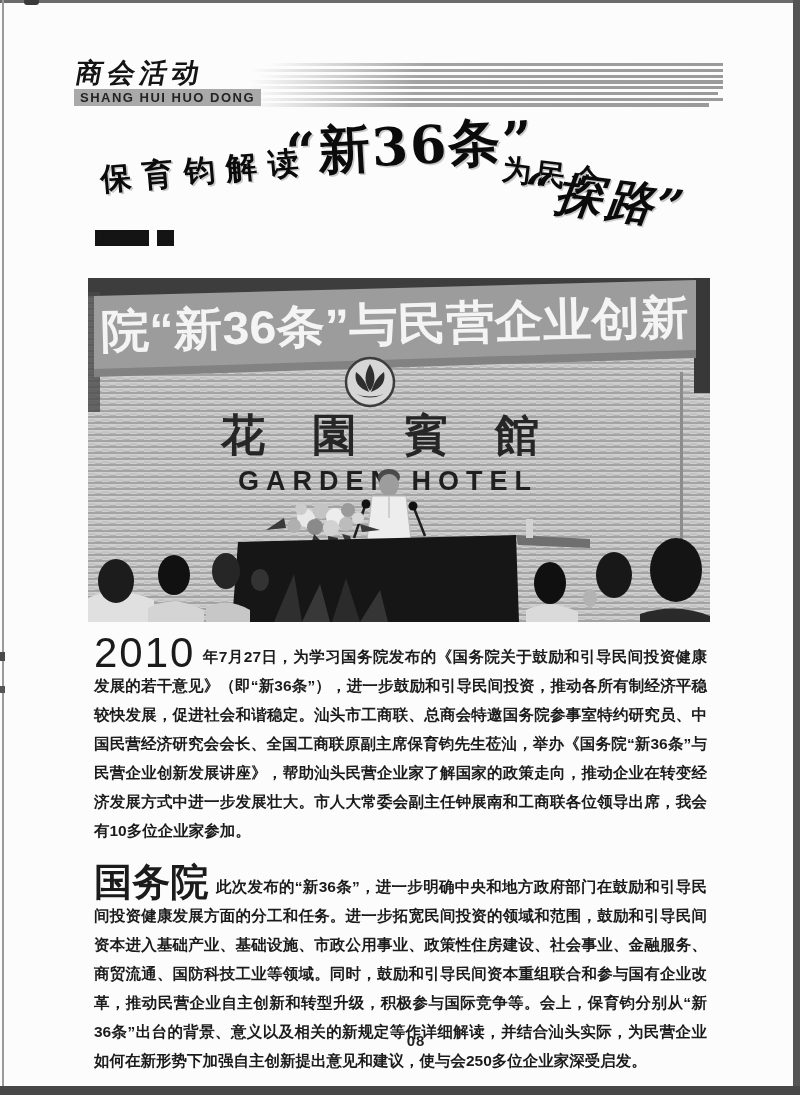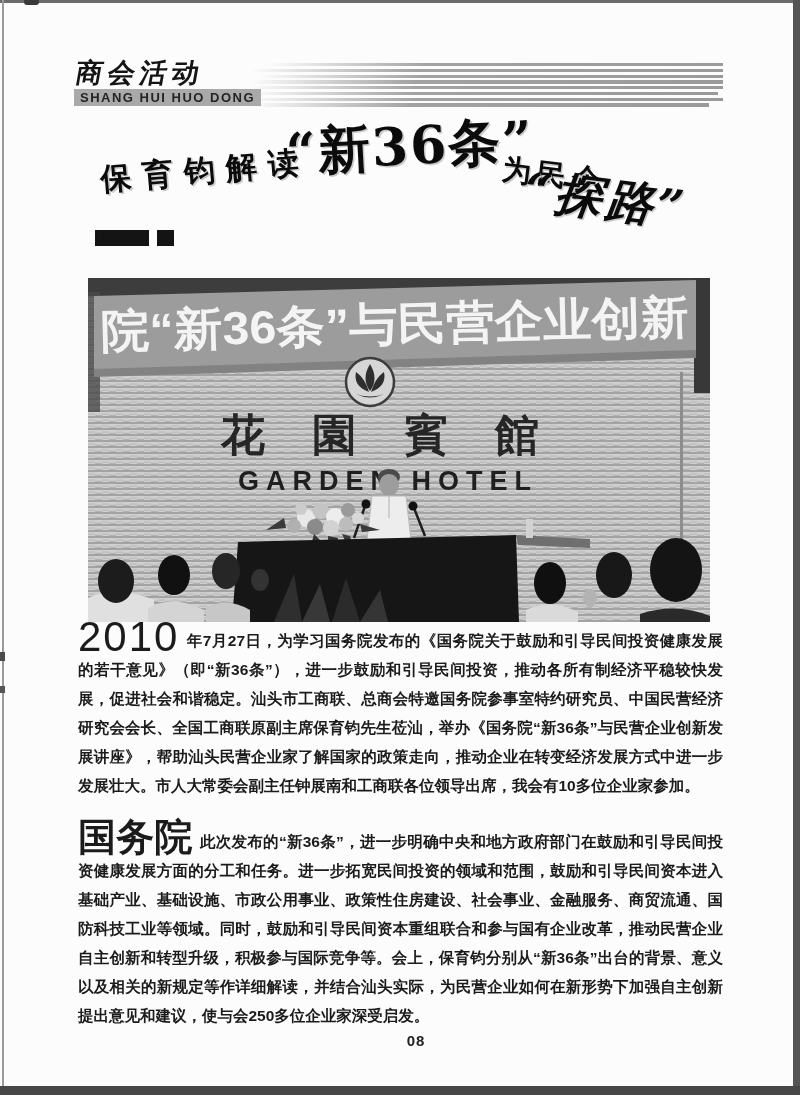--- a/index.html
+++ b/index.html
@@ -44,21 +44,21 @@
   .stamp{background:#141414;color:#141414;font-size:12px;line-height:16px;height:16px;
          overflow:hidden;letter-spacing:0;}
   .stamp1{width:54px;}
   .stamp2{width:17px;}
 
   
   .photo{position:absolute;left:88px;top:278px;width:622px;height:344px;background:#c9c9c9;}
 
   
   .article{position:absolute;left:78px;top:626px;width:645px;color:#1b1b1b;}
-  .para{font-size:15.5px;line-height:29px;font-weight:700;text-align:justify;margin:0;}
+  .para{font-size:15.5px;line-height:29px;font-weight:700;text-align:justify;margin:16px;}
   .para + .para{margin-top:27px;}
   .lead-year{font-size:42px;font-weight:500;letter-spacing:2px;padding-right:7px;
       font-family:"Liberation Sans",sans-serif;vertical-align:-5px;line-height:0;}
   .lead-cn{font-size:38px;font-weight:900;padding-right:7px;vertical-align:-3px;line-height:0;}
 
   
   .page-number{position:absolute;left:16px;top:1032px;width:100%;text-align:center;
       font-size:15px;font-weight:700;color:#222;letter-spacing:1px;}
 </style>
 </head>

